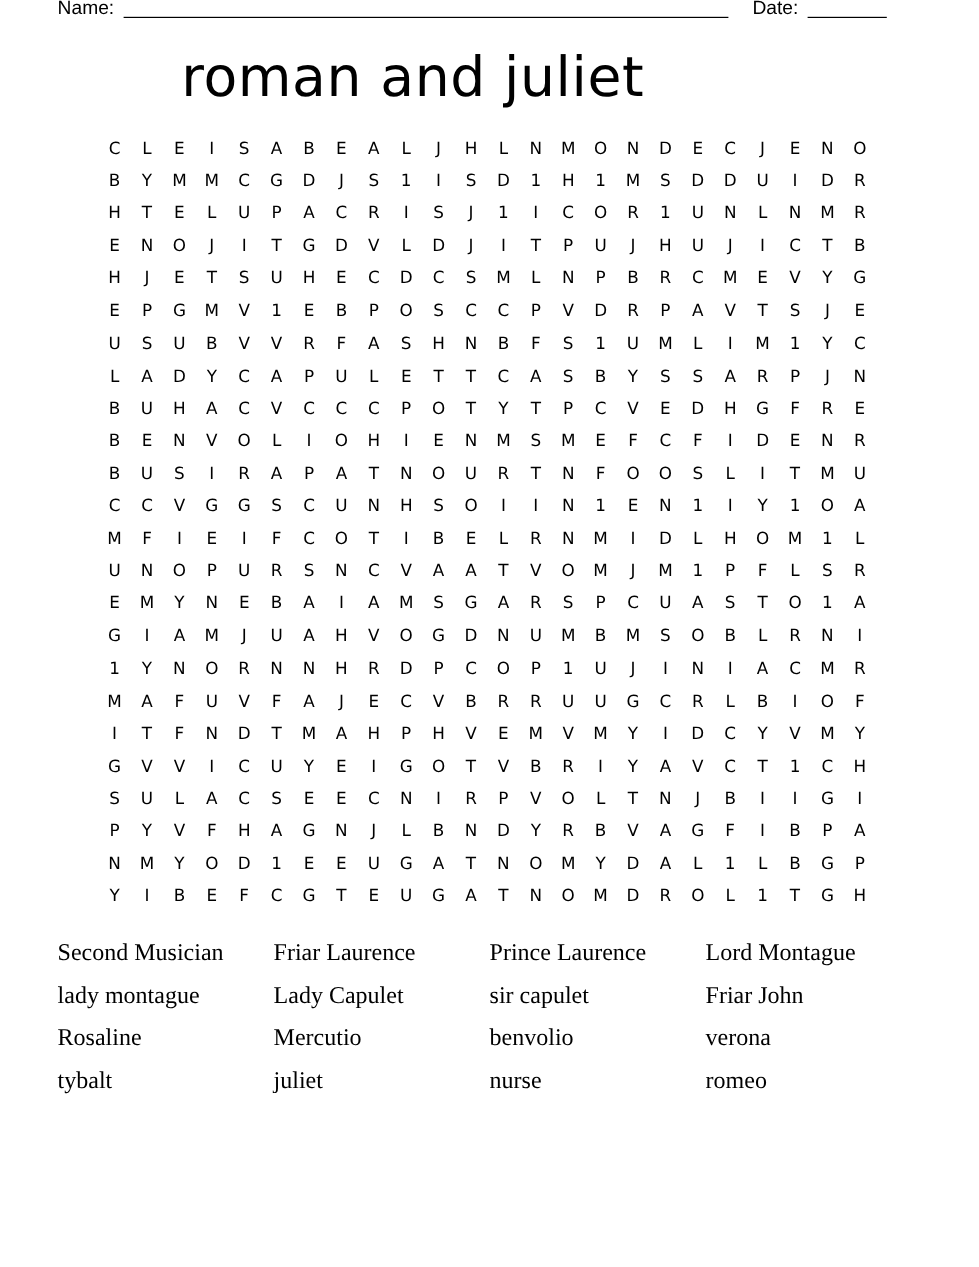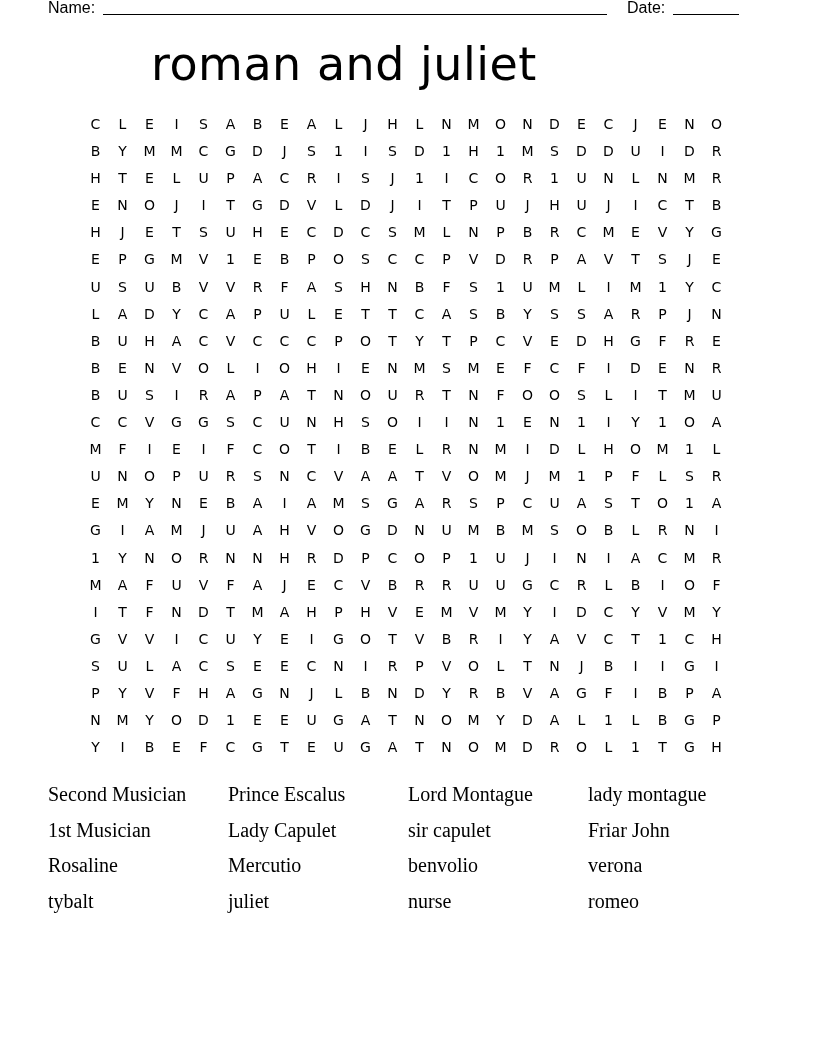--- a/index.html
+++ b/index.html
@@ -621,24 +621,24 @@
     <div class="cell">O</div>
     <div class="cell">L</div>
     <div class="cell">1</div>
     <div class="cell">T</div>
     <div class="cell">G</div>
     <div class="cell">H</div>
   </div>
 
 <div class="words" id="words">
     <div class="word">Second Musician</div>
-    <div class="word">Prince Escalus</div>
+    <div class="word">Friar Laurence</div>
+    <div class="word">Prince Laurence</div>
     <div class="word">Lord Montague</div>
     <div class="word">lady montague</div>
-    <div class="word">1st Musician</div>
     <div class="word">Lady Capulet</div>
     <div class="word">sir capulet</div>
     <div class="word">Friar John</div>
     <div class="word">Rosaline</div>
     <div class="word">Mercutio</div>
     <div class="word">benvolio</div>
     <div class="word">verona</div>
     <div class="word">tybalt</div>
     <div class="word">juliet</div>
     <div class="word">nurse</div>

